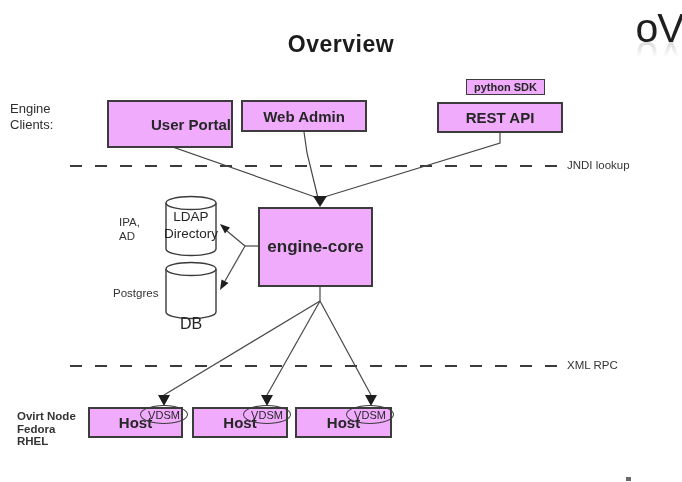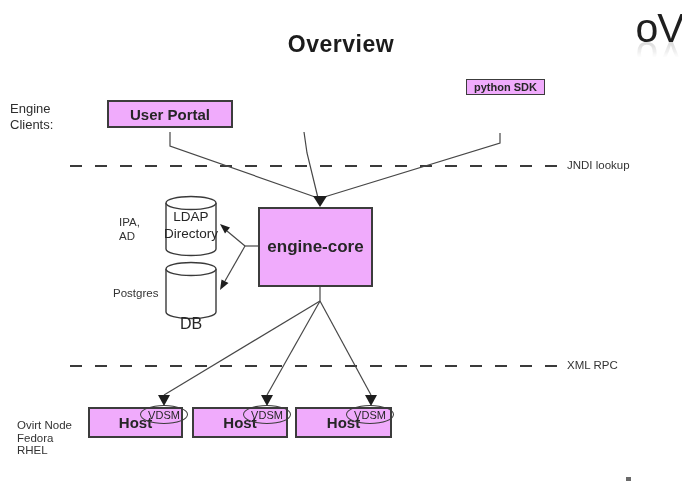--- a/index.html
+++ b/index.html
@@ -87,41 +87,47 @@
 
   <div class="title">Overview</div>
 
   <div class="logo">
     <span class="logo-line"><span>oVirt</span><span class="logo-dot" style="background: rgb(118, 163, 62);"></span></span>
     <span class="logo-line logo-reflection"><span>oVirt</span><span class="logo-dot" style="background: rgb(118, 163, 62);"></span></span>
   </div>
 
   <div class="lbl clients" style="left:10px;top:101px;"><span>Engine</span><br><span>Clients:</span></div>
 
-  <div class="box" style="left:107px;top:100px;width:126px;height:28px;">
+  <div class="box" style="left:107px;top:100px;width:126px;height:48px;justify-content:flex-end;">
       <span>User Portal</span>
+    </div>
+  <div class="box" style="left:241px;top:100px;width:126px;height:32px;">
+      <span>Web Admin</span>
+    </div>
+  <div class="box" style="left:437px;top:102px;width:126px;height:31px;">
+      <span>REST API</span>
     </div>
   <div class="box sdk" style="left:466px;top:79px;width:79px;height:16px;">
       <span>python SDK</span>
     </div>
 
   <div class="lbl" style="left:567px;top:159px;">JNDI lookup</div>
   <div class="lbl" style="left:567px;top:359px;">XML RPC</div>
 
   <div class="box engine" style="left:258px;top:207px;width:115px;height:80px;">
       <span>engine-core</span>
     </div>
 
   <div class="lbl" style="left:119px;top:215px;line-height:14px;"><span>IPA,</span><br><span>AD</span></div>
   <div class="lbl" style="left:113px;top:287px;">Postgres</div>
 
   <div class="cyl-text" style="left:147px;top:208px;width:88px;font-size:13.5px;line-height:17px;"><span>LDAP</span><br><span>Directory</span></div>
   <div class="cyl-text" style="left:166px;top:283px;width:50px;font-size:16px;margin-top:32px;">DB</div>
 
-  <div class="lbl" style="left:17px;top:419px;"><span>Ovirt Node</span><br><span>Fedora</span><br><span>RHEL</span></div>
+  <div class="lbl" style="left:17px;top:410px;font-weight:bold;"><span>Ovirt Node</span><br><span>Fedora</span><br><span>RHEL</span></div>
 
   <div class="box" style="left:88px;top:407px;width:95px;height:31px;">
       <span>Host</span>
     </div>
   <div class="box" style="left:192px;top:407px;width:96px;height:31px;">
       <span>Host</span>
     </div>
   <div class="box" style="left:295px;top:407px;width:97px;height:31px;">
       <span>Host</span>
     </div>

